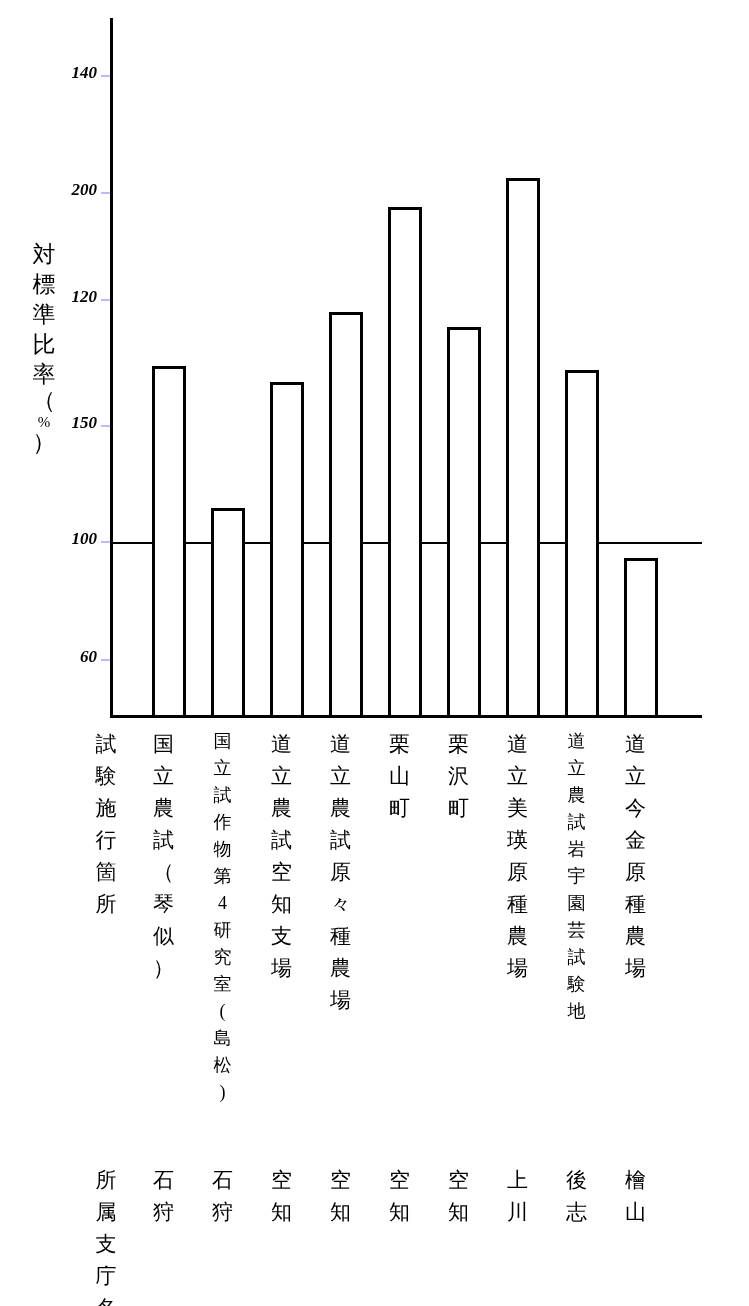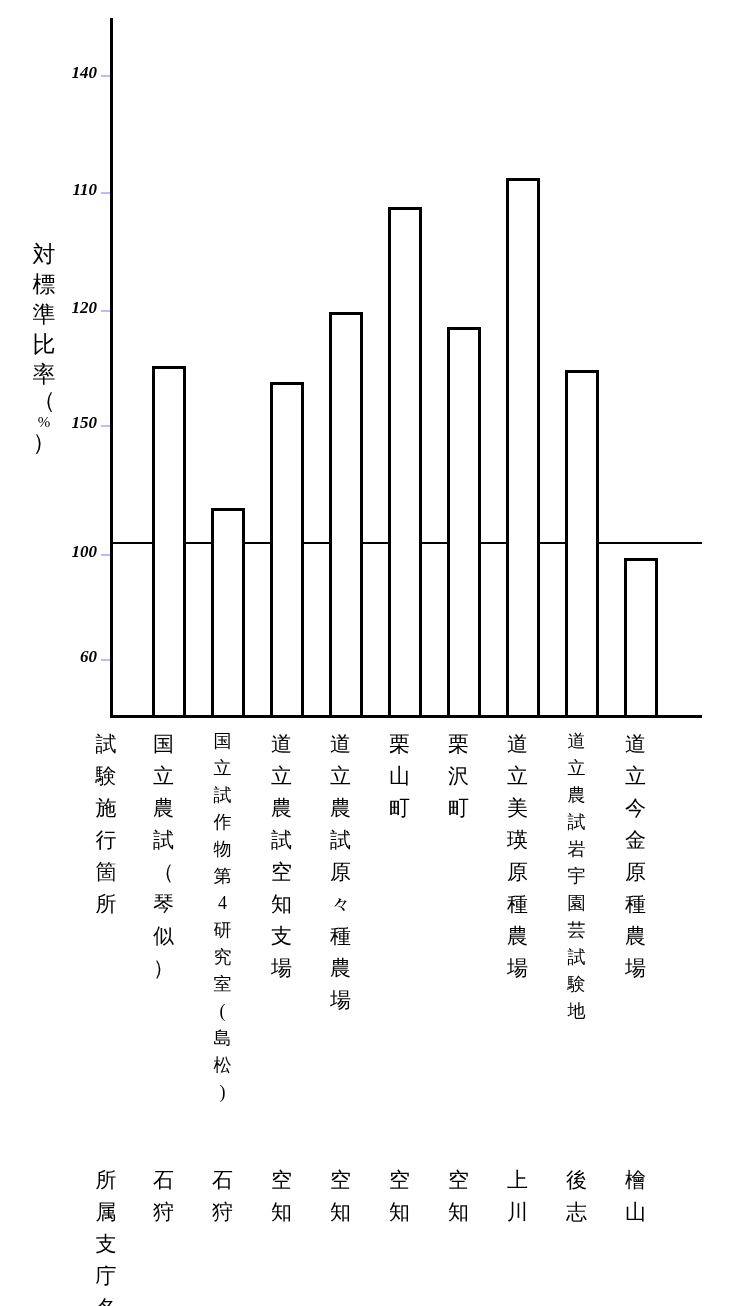--- a/index.html
+++ b/index.html
@@ -172,31 +172,31 @@
   </div>
 
   <div id="plot-area">
     <div id="y-axis"></div>
     <div id="x-axis"></div>
     <div id="ref-line" style="top: 524px;"></div>
     <div id="ticks">
         <div class="y-tick" style="top: 640.667px;">
           <span class="y-tick-label">60</span>
         </div>
-        <div class="y-tick" style="top: 536px;">
+        <div class="y-tick" style="top: 523px;">
           <span class="y-tick-label">100</span>
         </div>
         <div class="y-tick" style="top: 407.333px;">
           <span class="y-tick-label">150</span>
         </div>
-        <div class="y-tick" style="top: 292px;">
+        <div class="y-tick" style="top: 281px;">
           <span class="y-tick-label">120</span>
         </div>
         <div class="y-tick" style="top: 174px;">
-          <span class="y-tick-label">110</span>
+          <span class="y-tick-label">200</span>
         </div>
         <div class="y-tick" style="top: 57.3333px;">
           <span class="y-tick-label">140</span>
         </div>
       </div>
     <div id="bars">
         <div class="bar" title="国立農試（琴似） 115.2" style="left: 42px; top: 347.667px; width: 34px; height: 352.333px;"></div>
         <div class="bar" title="国立試作物第4研究室(島松) 103" style="left: 101px; top: 490px; width: 34px; height: 210px;"></div>
         <div class="bar" title="道立農試空知支場 113.8" style="left: 160px; top: 364px; width: 34px; height: 336px;"></div>
         <div class="bar" title="道立農試原々種農場 119.8" style="left: 219px; top: 294px; width: 34px; height: 406px;"></div>

